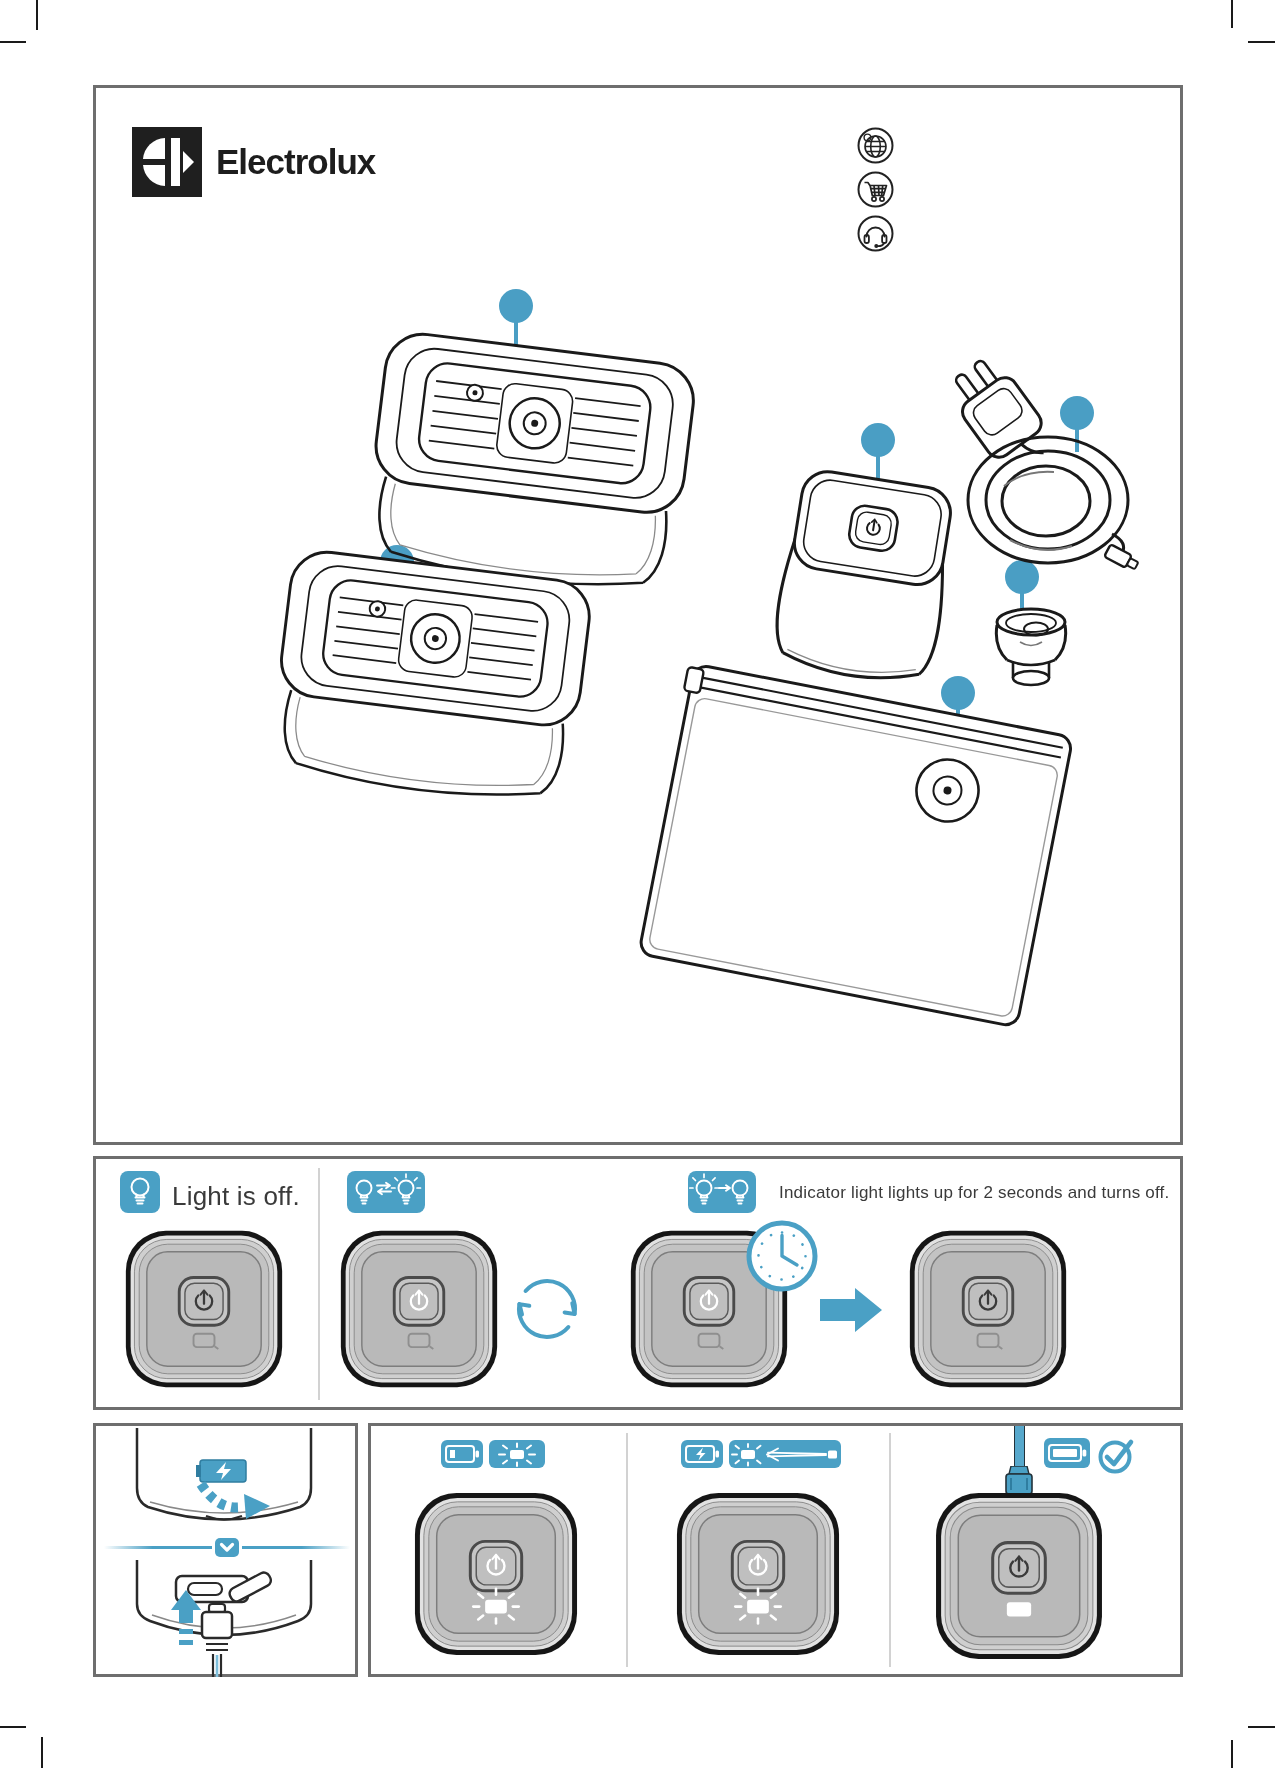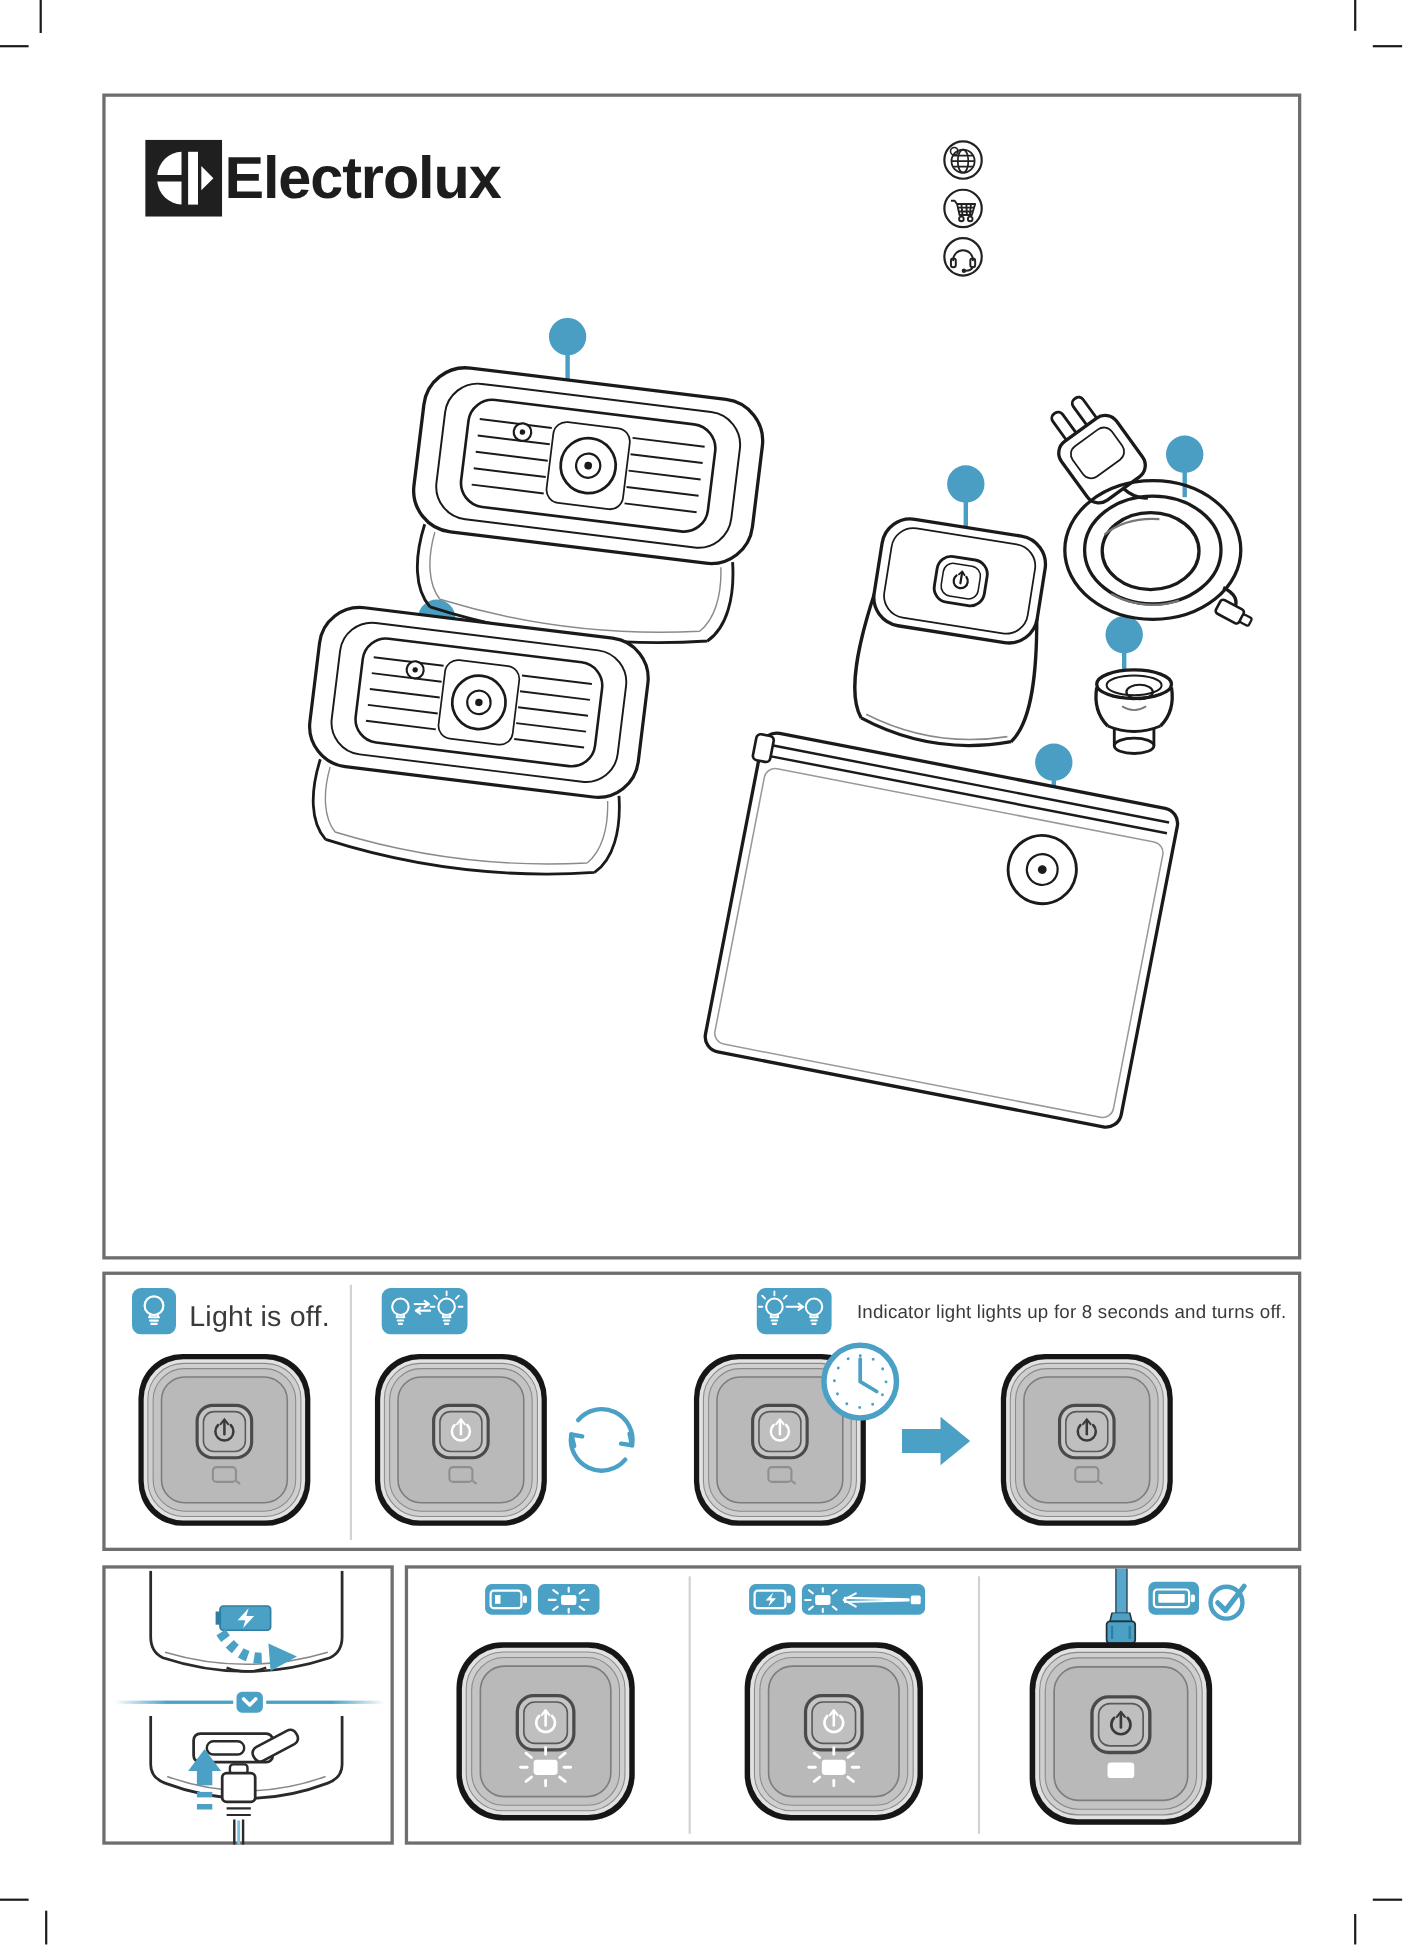--- a/index.html
+++ b/index.html
@@ -79,21 +79,21 @@
 
   <div class="panel" style="left:93px;top:85px;width:1090px;height:1060px;"></div>
 
   <svg class="abs" style="left:132px;top:127px" width="70" height="70" viewBox="0 0 70 70">
     <rect x="0" y="0" width="70" height="70" fill="#1f1f1f"></rect>
     <path d="M33,11 A23,23 0 0 0 11,32 L33,32 Z" fill="#fff"></path>
     <path d="M33,59 A23,23 0 0 1 11,38 L33,38 Z" fill="#fff"></path>
     <rect x="39" y="11" width="9" height="48" fill="#fff"></rect>
     <polygon points="51,24 62,35 51,46" fill="#fff"></polygon>
   </svg>
-  <div class="wordmark" style="left:204px;top:127px;font-size:54px;line-height:70px;">Electrolux</div>
+  <div class="wordmark" style="left:216px;top:127px;font-size:35px;line-height:70px;">Electrolux</div>
 
   <svg class="abs" style="left:857px;top:127px" width="37" height="37" viewBox="-18.5 -18.5 37 37">
     <circle r="17" fill="none" stroke="#222" stroke-width="2"></circle>
     <g fill="none" stroke="#222" stroke-width="1.6">
       <circle r="10.5" cy="1"></circle>
       <ellipse rx="4.8" ry="10.5" cy="1"></ellipse>
       <path d="M-10.5,1 H10.5 M-9,-4 H9 M-9,6 H9"></path>
       <circle cx="-8" cy="-8" r="3.4" stroke-width="1.4"></circle>
     </g>
   </svg>
@@ -267,21 +267,21 @@
       <g stroke="#fff" fill="none" stroke-width="1.9" stroke-linecap="round">
         <circle cx="16" cy="17" r="7.5"></circle>
         <path d="M13,24 v2 M19,24 v2 M12.5,26.5 h7 M13.5,29.5 h5 M14.5,32.5 h3"></path>
         <path d="M16,6.5 v-3.5 M7.5,9.5 l-2.6,-2.6 M24.5,9.5 l2.6,-2.6 M5,17 h-3.2 M27,17 h3.2" stroke-width="1.7"></path>
         <path d="M31,17 h11 M42,17 l-4,-2.8 M42,17 l-4,2.8"></path>
         <circle cx="52" cy="17" r="7.5"></circle>
         <path d="M49,24 v2 M55,24 v2 M48.5,26.5 h7 M49.5,29.5 h5 M50.5,32.5 h3"></path>
       </g>
     </svg>
   </div>
-  <div class="caption" style="left:779px;top:1183px;font-size:17px;">Indicator light lights up for 8 seconds and turns off.</div>
+  <div class="caption" style="left:779px;top:1183px;font-size:17px;">Indicator light lights up for 2 seconds and turns off.</div>
 
   <svg class="abs" style="left:123px;top:1228px" width="162" height="162" viewBox="0 0 170 170">
     <use href="#dev-shell"></use>
       <use href="#glyph-power" class="glyph-dark"></use>
       <use href="#ind-off"></use>
   </svg>
   <svg class="abs" style="left:338px;top:1228px" width="162" height="162" viewBox="0 0 170 170">
     <use href="#dev-shell"></use>
       <use href="#glyph-power" class="glyph-lit"></use>
       <use href="#ind-off"></use>

